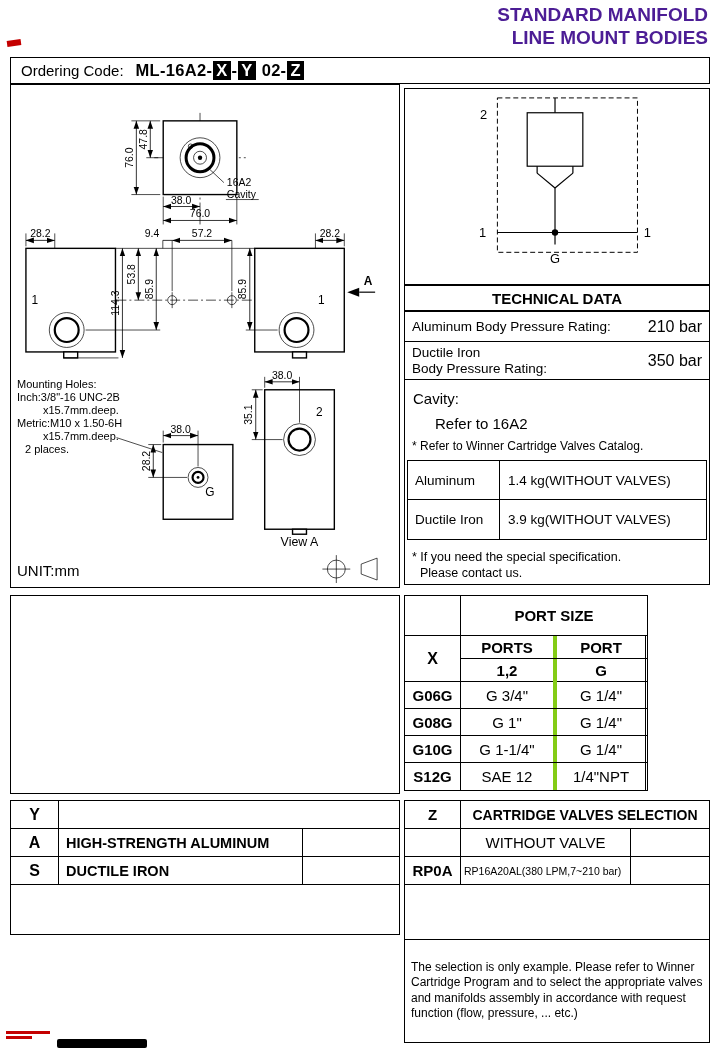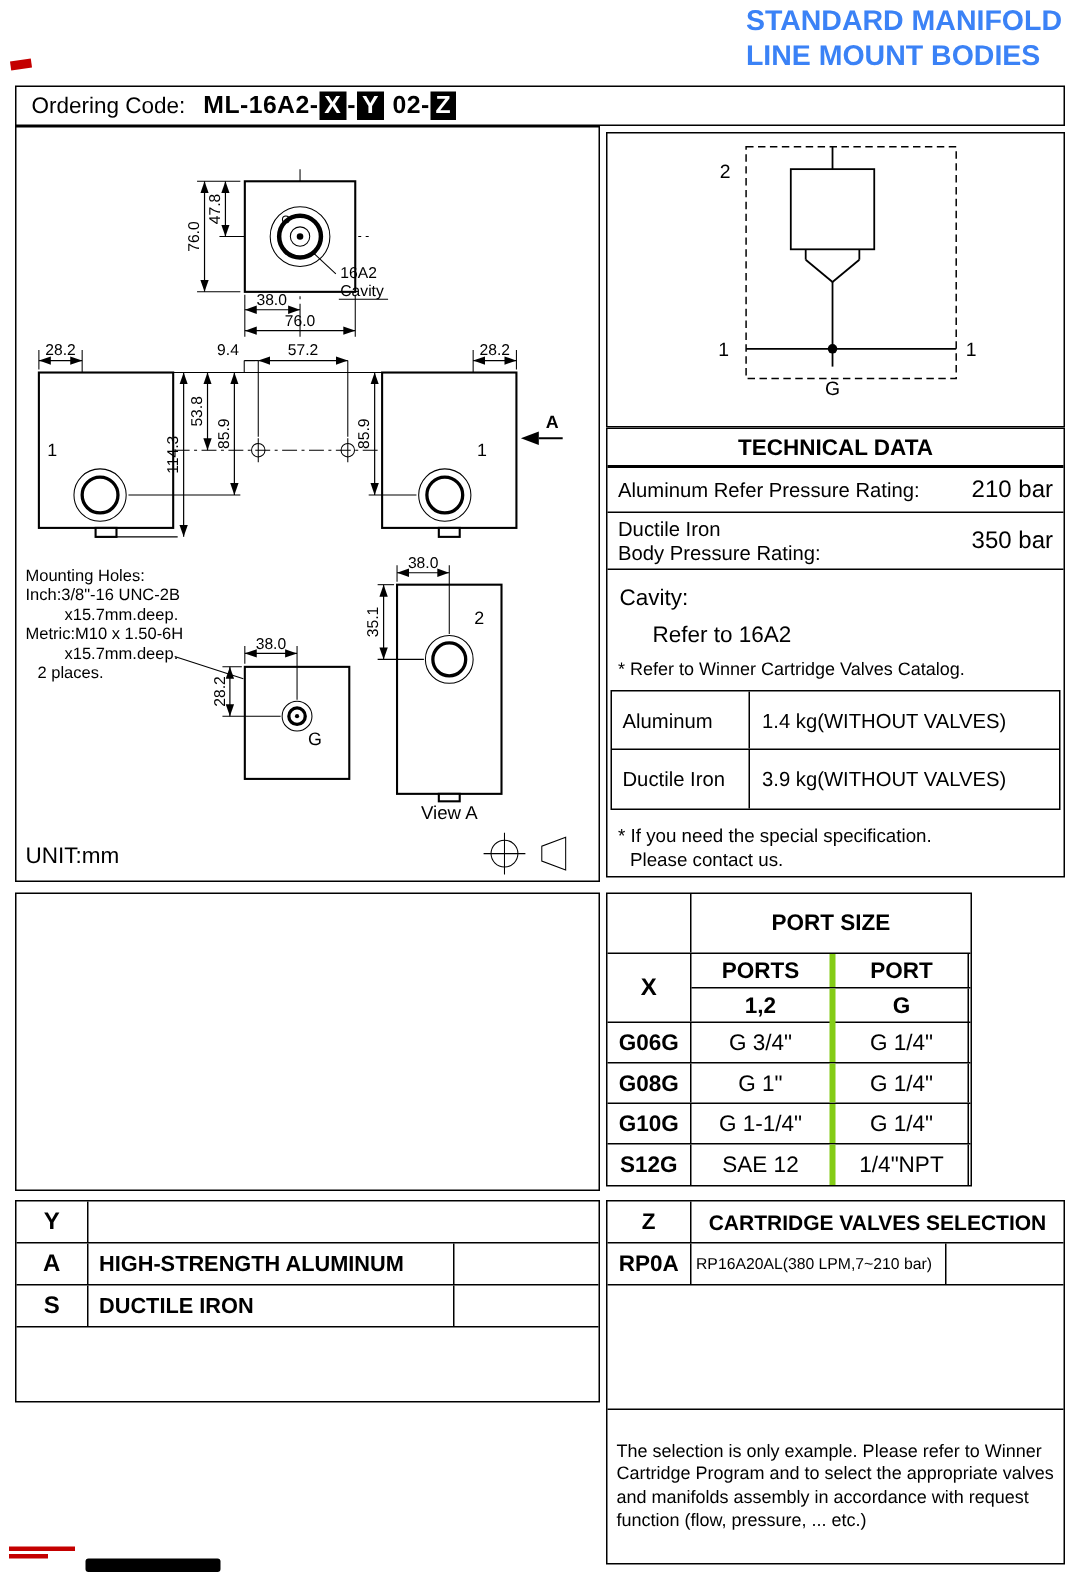--- a/index.html
+++ b/index.html
@@ -5,21 +5,21 @@
   *{margin:0;padding:0;box-sizing:border-box}
   html,body{width:717px;height:1048px}
   body{position:relative;background:#fff;font-family:"Liberation Sans",sans-serif;color:#000;overflow:hidden}
   .box{position:absolute;border:1px solid #000;background:#fff}
   .flex1{flex:1}
   .row{display:flex}
   .cellc{display:flex;align-items:center;justify-content:center;text-align:center}
   .celll{display:flex;align-items:center;padding-left:7px}
 
   
-  .page-title{position:absolute;top:3px;right:9px;text-align:left;font-weight:bold;font-size:19px;line-height:1.22;color:#3b82f6}
+  .page-title{position:absolute;top:3px;right:9px;text-align:right;font-weight:bold;font-size:19px;line-height:1.22;color:#4c1d95}
 
   
   .red-mark-top{position:absolute;left:7px;top:40px;width:14px;height:6px;background:#c40000;transform:rotate(-8deg)}
   .red-mark-bottom{position:absolute;left:6px;top:1031px;width:44px;height:11px}
   .red-mark-bottom i{display:block;background:#c40000;height:3px;margin-bottom:2px}
   .red-mark-bottom i:last-child{width:60%}
   .footer-bar{position:absolute;left:57px;top:1039px;width:90px;height:9px;background:#000;border-radius:2px}
 
   
   .ordering{position:absolute;left:10px;top:57px;width:700px;height:27px;border:1px solid #000;display:flex;align-items:center;padding-left:10px;font-size:15px}
@@ -282,21 +282,21 @@
     <text class="plbl2" x="79" y="30" text-anchor="middle">2</text>
     <text class="plbl2" x="78" y="150" text-anchor="middle">1</text>
     <text class="plbl2" x="244" y="150" text-anchor="middle">1</text>
     <text class="plbl2" x="151" y="176" text-anchor="middle">G</text>
   </svg>
 </div>
 
 <div class="box tech-panel">
   <div class="td-header">TECHNICAL DATA</div>
   <div class="td-row td-row1">
-    <span class="td-label">Aluminum Refer Pressure Rating:</span>
+    <span class="td-label">Aluminum Body Pressure Rating:</span>
     <span class="td-value">210 bar</span>
   </div>
   <div class="td-row td-row2">
     <span class="td-label">
       <span>Ductile Iron</span><br>
       <span>Body Pressure Rating:</span>
     </span>
     <span class="td-value">350 bar</span>
   </div>
   <div class="td-cavity-label">Cavity:</div>
@@ -382,20 +382,25 @@
   </div>
   <div class="bm-empty-area"></div>
 </div>
 
 <div class="box cv-panel">
   <div class="cv-row">
     <div class="cv-code cellc">Z</div>
     <div class="cv-title cellc">CARTRIDGE VALVES SELECTION</div>
   </div>
   <div class="cv-row">
+    <div class="cv-code cellc"></div>
+    <div class="cv-label cellc">WITHOUT VALVE</div>
+    <div class="flex1"></div>
+  </div>
+  <div class="cv-row">
     <div class="cv-code cellc">RP0A</div>
     <div class="cv-label cellc small">RP16A20AL(380 LPM,7~210 bar)</div>
     <div class="flex1"></div>
   </div>
   <div class="flex1"></div>
   <div class="cv-note">The selection is only example. Please refer to Winner Cartridge Program and to select the appropriate valves and manifolds assembly in accordance with request function (flow, pressure, ... etc.)</div>
 </div>
 
 <div class="red-mark-bottom">
     <i></i>

